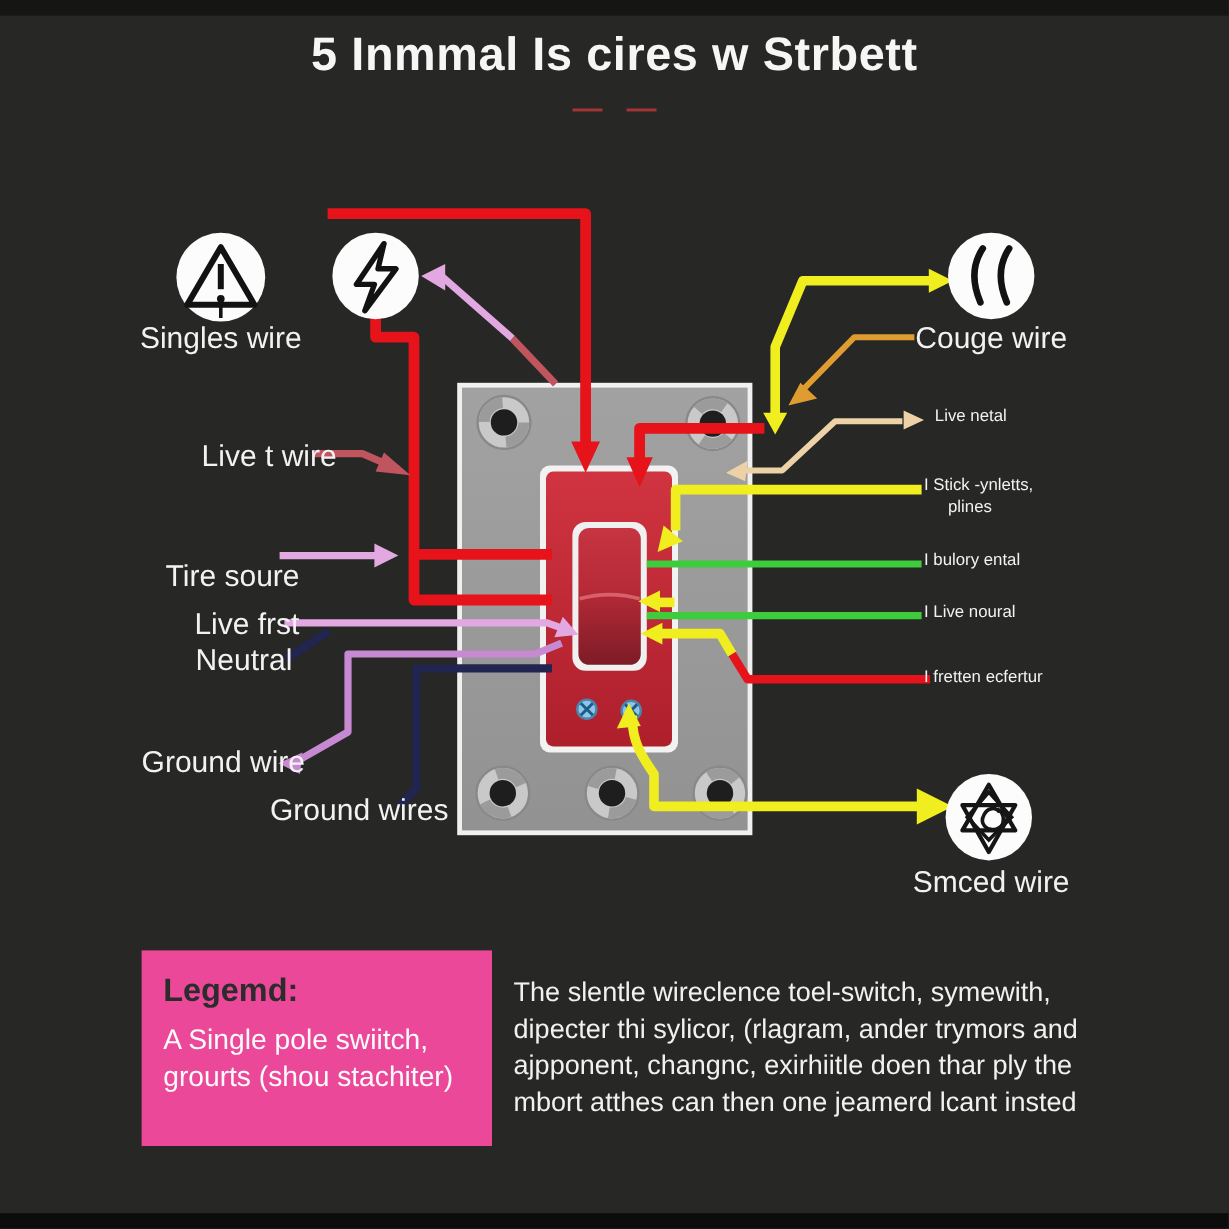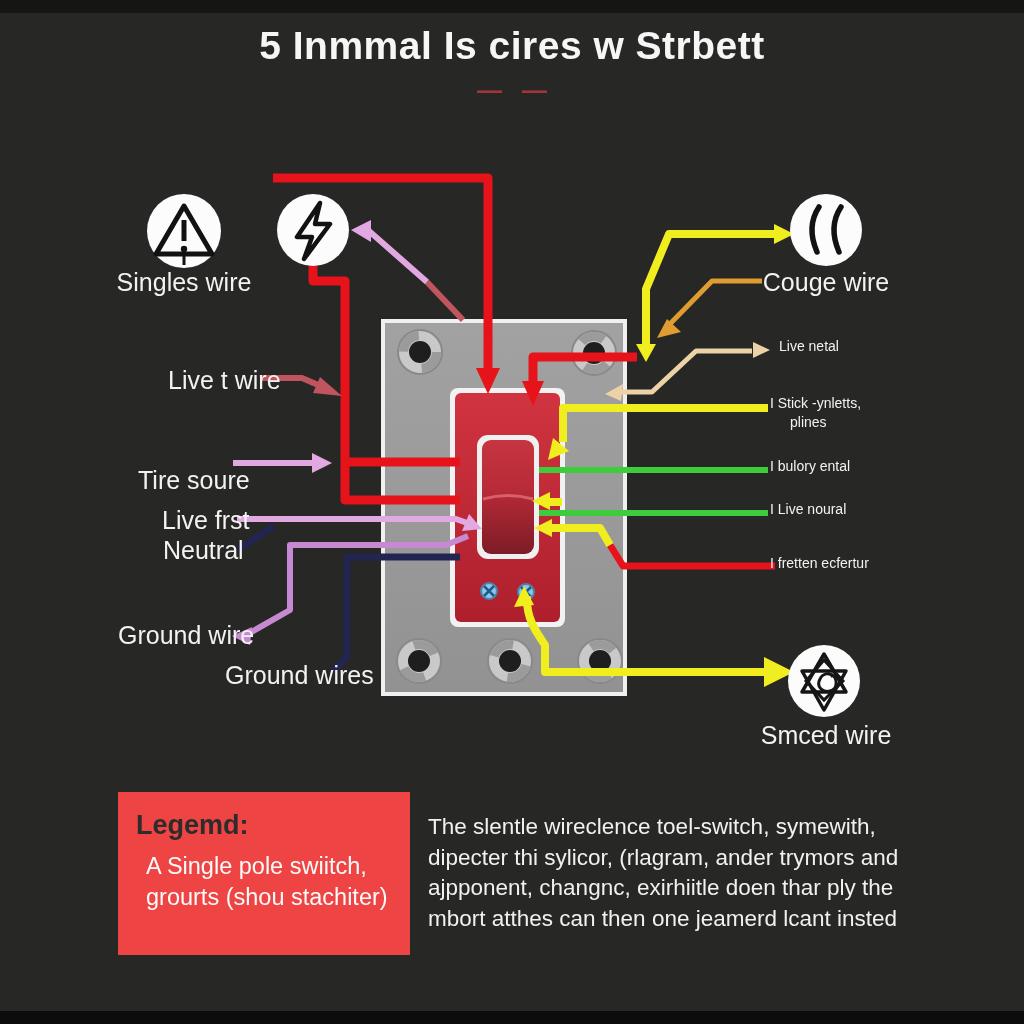--- a/index.html
+++ b/index.html
@@ -11,23 +11,23 @@
          font-size:39px;font-weight:bold;color:#f6f6f6;letter-spacing:.5px;}
   .subtitle-row{position:absolute;top:76px;left:0;width:100%;display:flex;
                 justify-content:center;align-items:center;gap:20px;}
   .subtitle{font-size:25px;color:#ececec;}
   .dash{font-size:25px;font-weight:bold;color:#a23636;}
   svg{position:absolute;top:0;left:0;z-index:1;}
   .lbl{position:absolute;z-index:2;color:#f2f2f2;font-size:25px;white-space:nowrap;}
   .lbl.center{text-align:center;}
   .rlist{font-size:14px;}
   .legend{position:absolute;z-index:2;left:118px;top:792px;width:292px;height:163px;
-          background:#ef4444;}
+          background:#ec4899;}
   .legend-heading{margin:18px 0 10px 18px;font-size:27px;font-weight:bold;color:#2c2c2c;}
-  .legend-line{margin-left:28px;font-size:23.5px;line-height:31px;color:#fbfbfb;}
+  .legend-line{margin-left:18px;font-size:23.5px;line-height:31px;color:#fbfbfb;}
   .desc{position:absolute;z-index:2;left:428px;top:812px;}
   .desc-line{font-size:22.5px;line-height:30.5px;color:#f1f1f1;white-space:nowrap;}
 </style>
 </head>
 <body>
 
 <div id="stage">
   <div class="strip-top"></div>
   <div class="strip-bottom"></div>
 

